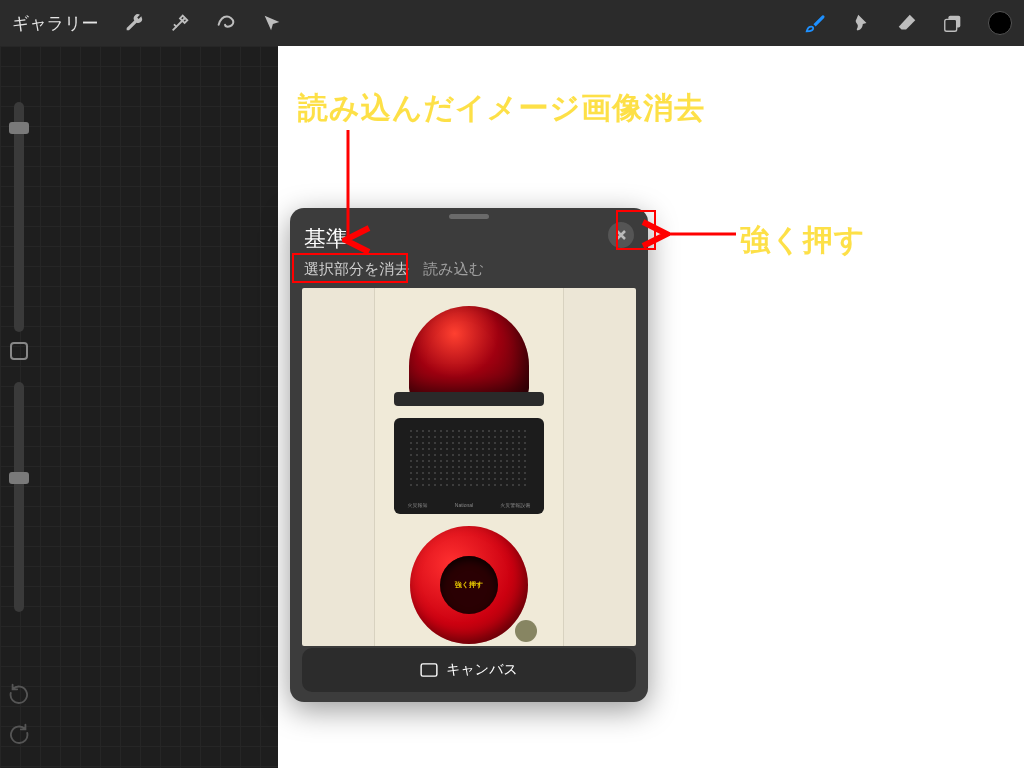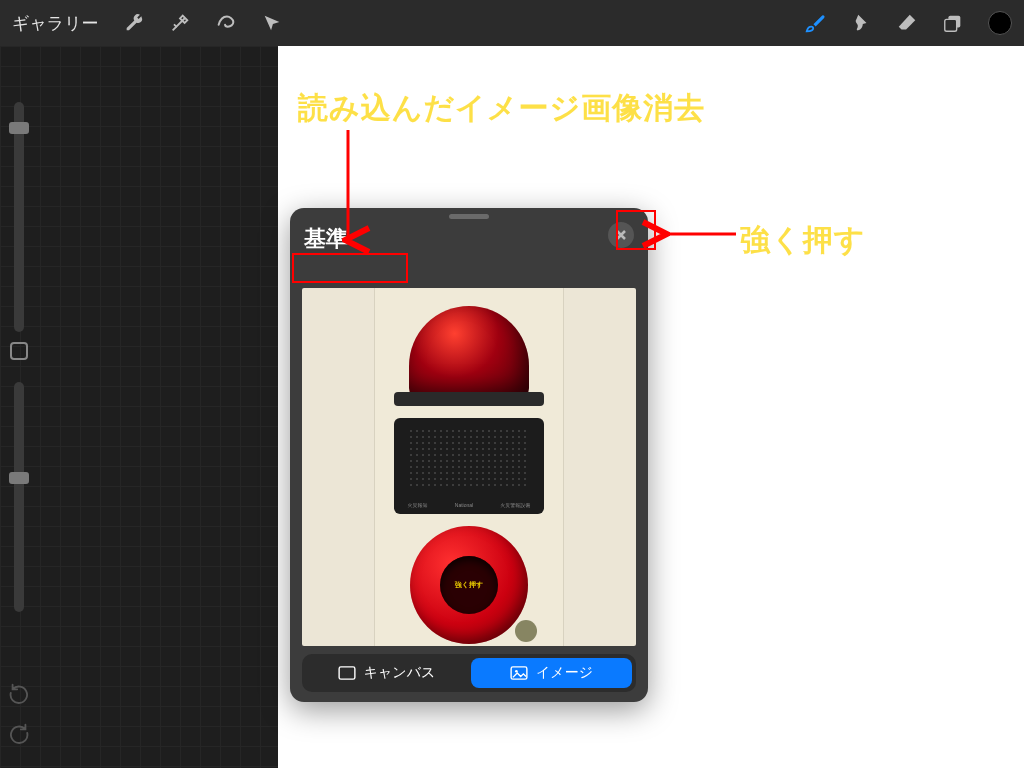--- a/index.html
+++ b/index.html
@@ -52,21 +52,21 @@
   
   .ref-panel {
     position:absolute; left:290px; top:208px; width:358px; height:494px;
     background:#3c3c3c; border-radius:14px; overflow:hidden;
     box-shadow:0 8px 30px rgba(0,0,0,.4);
   }
   .ref-header {
     height:72px; padding:8px 14px 0 14px; position:relative;
   }
   .ref-grab { position:absolute; top:6px; left:50%; transform:translateX(-50%); width:40px; height:5px; background:#6a6a6a; border-radius:3px;}
-  .ref-title { color:#fff; font-size:22px; font-weight:700; margin-top:8px;}
+  .ref-title { color:#fff; font-size:22px; font-weight:400; margin-top:8px;}
   .ref-subrow { display:flex; gap:14px; margin-top:6px; font-size:15px;}
   .ref-clear { color:#d0d0d0; }
   .ref-load  { color:#a0a0a0; }
   .ref-close {
     position:absolute; right:14px; top:14px; width:26px; height:26px; border-radius:50%;
     background:#555; display:flex; align-items:center; justify-content:center;
   }
   .ref-close svg { width:12px; height:12px; stroke:#bbb; stroke-width:2.5;}
   .ref-image {
     position:absolute; left:12px; right:12px; top:80px; bottom:56px;
@@ -104,21 +104,21 @@
   .red-button-inner{
     position:absolute; left:50%; top:50%; transform:translate(-50%,-50%);
     width:58px; height:58px; border-radius:50%;
     background:#2a0003; box-shadow: inset 0 4px 8px rgba(0,0,0,.8);
     display:flex; align-items:center; justify-content:center;
     color:#e9c900; font-size:7px; font-weight:600;
   }
   .seal { position:absolute; right:26px; bottom:4px; width:22px; height:22px; border-radius:50%; background:#5a5a30; opacity:.7;}
 
   .ref-footer {
-    position:absolute; left:12px; right:12px; bottom:10px; height:38px;
+    position:absolute; left:12px; right:12px; bottom:10px; height:44px;
     background:#2c2c2c; border-radius:10px; display:flex; padding:4px; gap:4px;
   }
   .seg-btn {
     flex:1; display:flex; align-items:center; justify-content:center; gap:8px;
     color:#fff; font-size:14px; border-radius:8px;
   }
   .seg-btn.active { background:#0a7aff; }
   .seg-icon { width:18px; height:14px; }
 
   
@@ -202,20 +202,24 @@
         </svg></span>
   </div>
 </div>
 
 <div class="canvas"></div>
 
 <div class="ref-panel">
   <div class="ref-header">
     <div class="ref-grab"></div>
     <div class="ref-title">基準</div>
+    <div class="ref-subrow">
+      <span class="ref-clear">選択部分を消去</span>
+      <span class="ref-load">読み込む</span>
+    </div>
     <div class="ref-close">
       <svg viewBox="0 0 12 12">
           <path d="M2 2l8 8M10 2l-8 8"></path>
         </svg>
     </div>
   </div>
 
   <div class="ref-image">
     <div class="device-box">
       <div class="red-dome"></div>
@@ -235,28 +239,20 @@
     </div>
   </div>
 
   <div class="ref-footer">
     <div class="seg-btn">
       <svg class="seg-icon" viewBox="0 0 20 16">
           <rect x="1" y="1" width="18" height="14" rx="2" fill="none" stroke="#fff" stroke-width="1.6"></rect>
         </svg>
       <span>キャンバス</span>
     </div>
-    <div class="seg-btn active">
-      <svg class="seg-icon" viewBox="0 0 20 16">
-          <rect x="1" y="1" width="18" height="14" rx="2" fill="none" stroke="#fff" stroke-width="1.6"></rect>
-          <circle cx="7" cy="6" r="1.5" fill="#fff"></circle>
-          <path d="M3 13l5-5 4 4 3-3 3 3" fill="none" stroke="#fff" stroke-width="1.6"></path>
-        </svg>
-      <span>イメージ</span>
-    </div>
   </div>
 </div>
 
 <div class="red-rect rect-clear"></div>
 <div class="red-rect rect-close"></div>
 
 <div class="arrow" style="left:338px; top:130px;">
   <svg width="20" height="120">
       <defs>
         <marker id="ah1" markerWidth="10" markerHeight="10" refX="5" refY="8" orient="auto">

